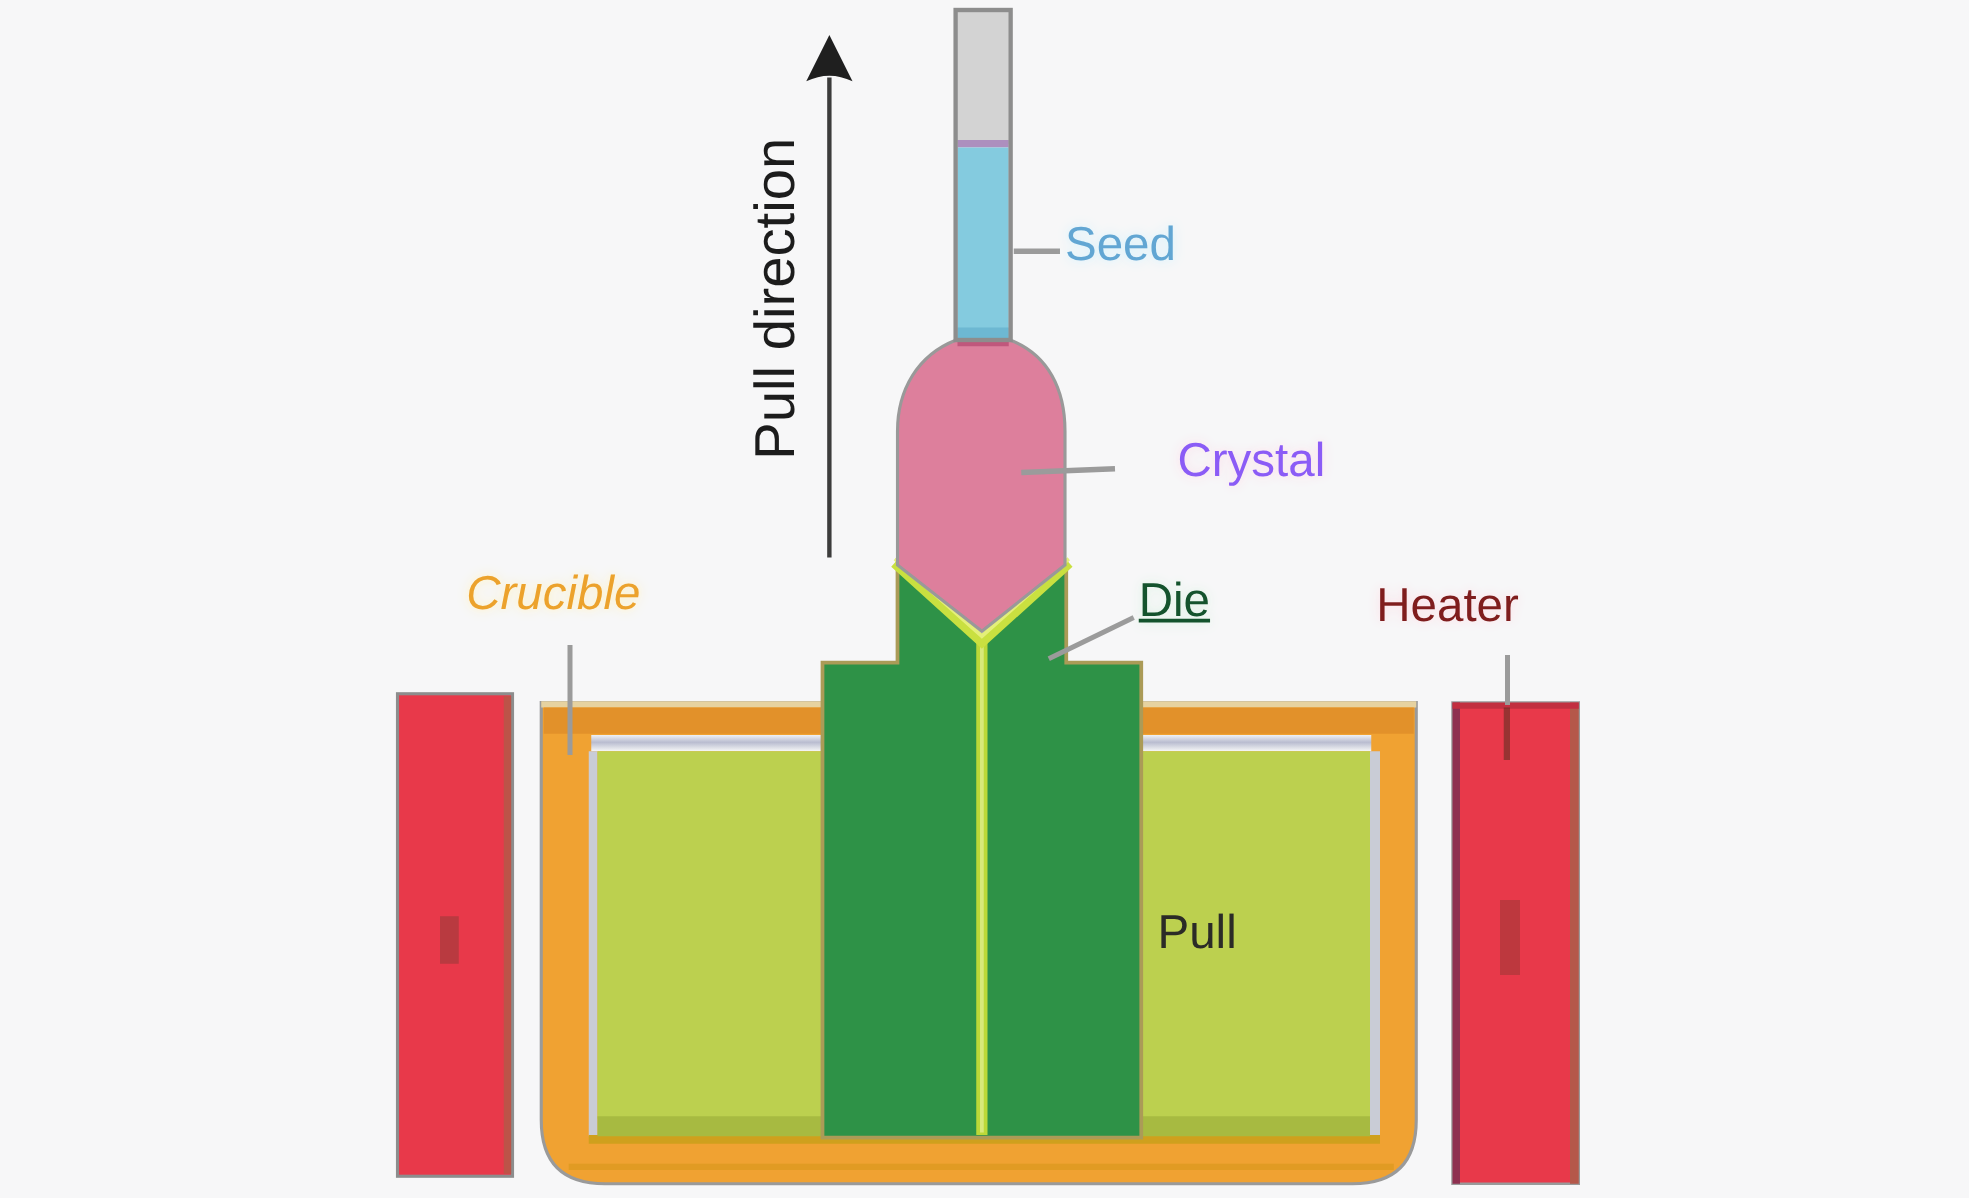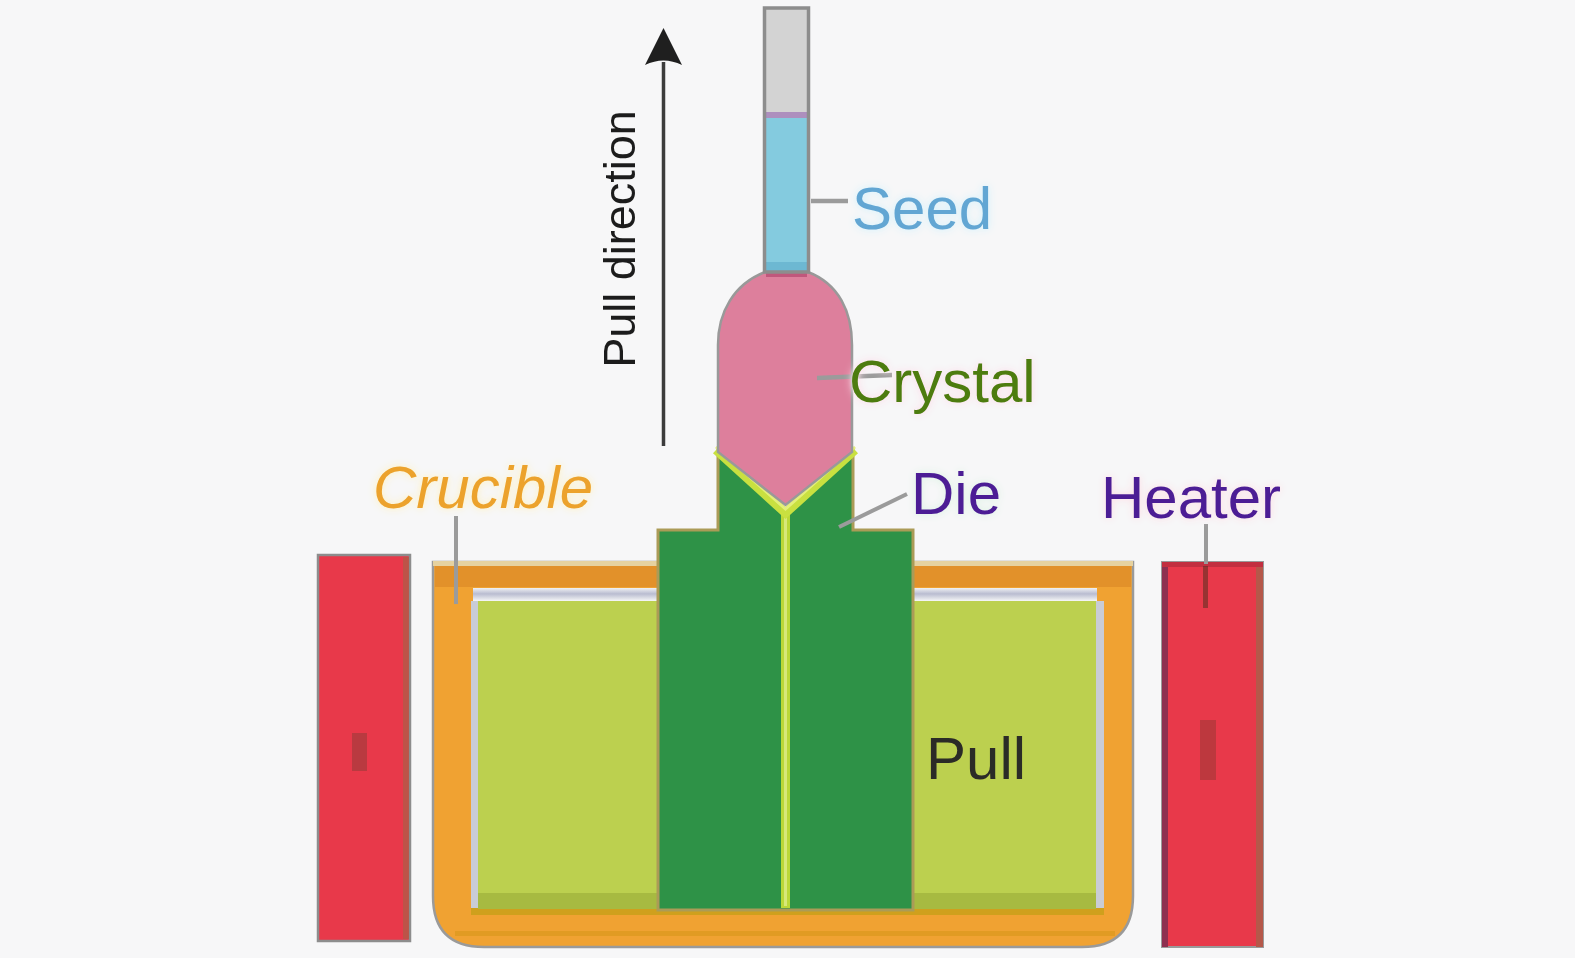--- a/index.html
+++ b/index.html
@@ -1,30 +1,30 @@
 <!DOCTYPE html>
 <html><head>
 <meta charset="utf-8">
 <style>
   html,body{margin:0;padding:0;background:#f7f7f8;}
   #stage{
     position:relative;width:1575px;height:958px;background:#f7f7f8;
     overflow:hidden;font-family:"Liberation Sans",sans-serif;
   }
   #diagram-svg{position:absolute;left:0;top:0;}
-  .lbl{position:absolute;font-size:60px;line-height:1.1;white-space:nowrap;}
+  .lbl{position:absolute;font-size:38px;line-height:1.1;white-space:nowrap;}
   .lbl-pull{
     left:460px;top:214px;width:320px;height:50px;
     transform:rotate(-90deg);text-align:center;color:#1c1c1c;font-size:45px;
   }
   .lbl-seed{left:852px;top:176px;color:#62a6d3;text-shadow:0 0 10px #d4f0fa,0 0 4px #e8f7fd;}
-  .lbl-crystal{left:849px;top:349px;color:#4d7c0f;text-shadow:0 0 10px #fbdde8,0 0 4px #fdeef4;}
-  .lbl-die{left:911px;top:461px;color:#4c1d95;text-shadow:0 0 10px #ddf1e4,0 0 4px #ecf8f0;}
+  .lbl-crystal{left:942px;top:349px;color:#8b5cf6;text-shadow:0 0 10px #fbdde8,0 0 4px #fdeef4;}
+  .lbl-die{left:911px;top:461px;color:#14532d;text-shadow:0 0 10px #ddf1e4,0 0 4px #ecf8f0;text-decoration:underline;}
   .lbl-crucible{left:373px;top:455px;color:#eca22c;text-shadow:0 0 10px #fcf0c4,0 0 4px #fdf7dd;font-style:italic;}
-  .lbl-heater{left:1101px;top:465px;color:#4c1d95;text-shadow:0 0 10px #fbdde4,0 0 4px #fdeef2;text-align:right;}
+  .lbl-heater{left:1101px;top:465px;color:#7f1d1d;text-shadow:0 0 10px #fbdde4,0 0 4px #fdeef2;text-align:right;}
   .lbl-melt{left:926px;top:726px;color:#2b2b27;}
 </style>
 </head>
 <body>
 
 <div id="stage">
 
   <svg id="diagram-svg" width="1575" height="958" viewBox="0 0 1575 958">
     <defs>
       <linearGradient id="silverBand" x1="0" y1="0" x2="0" y2="1">

